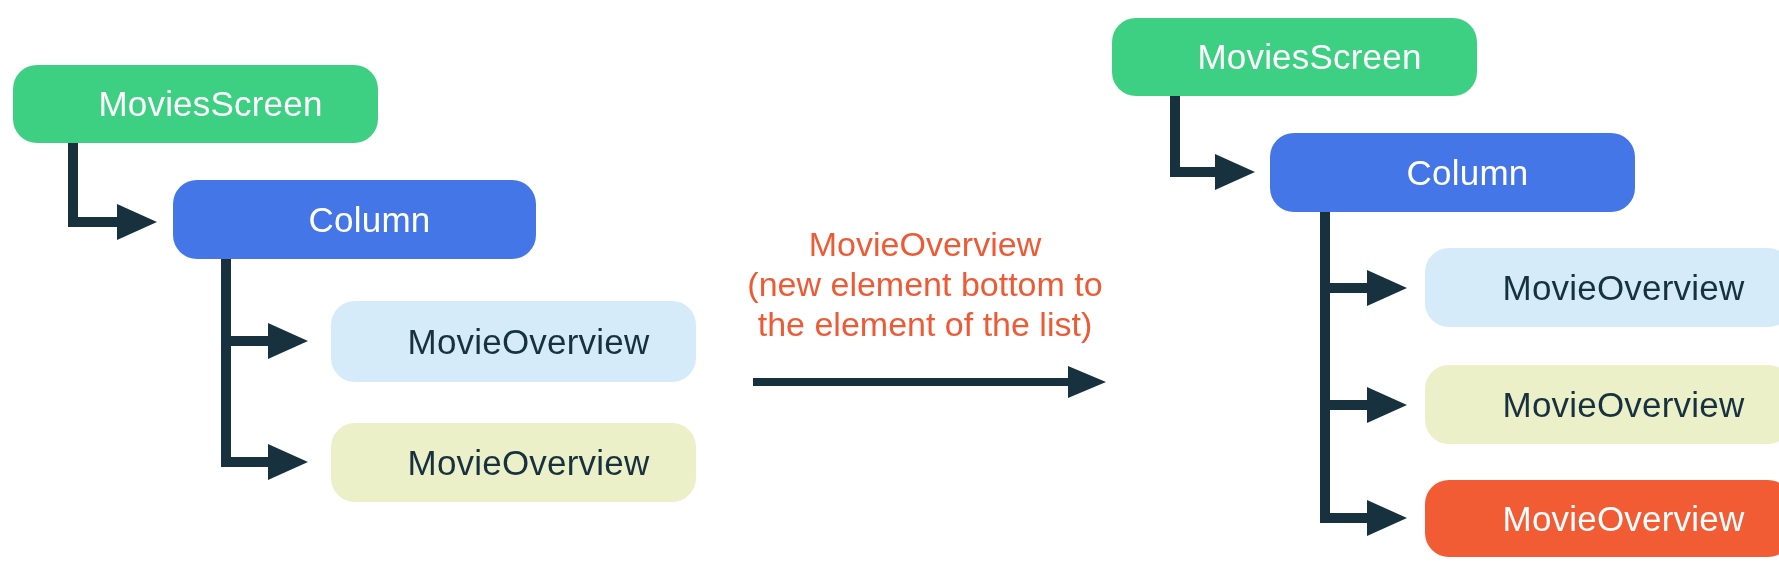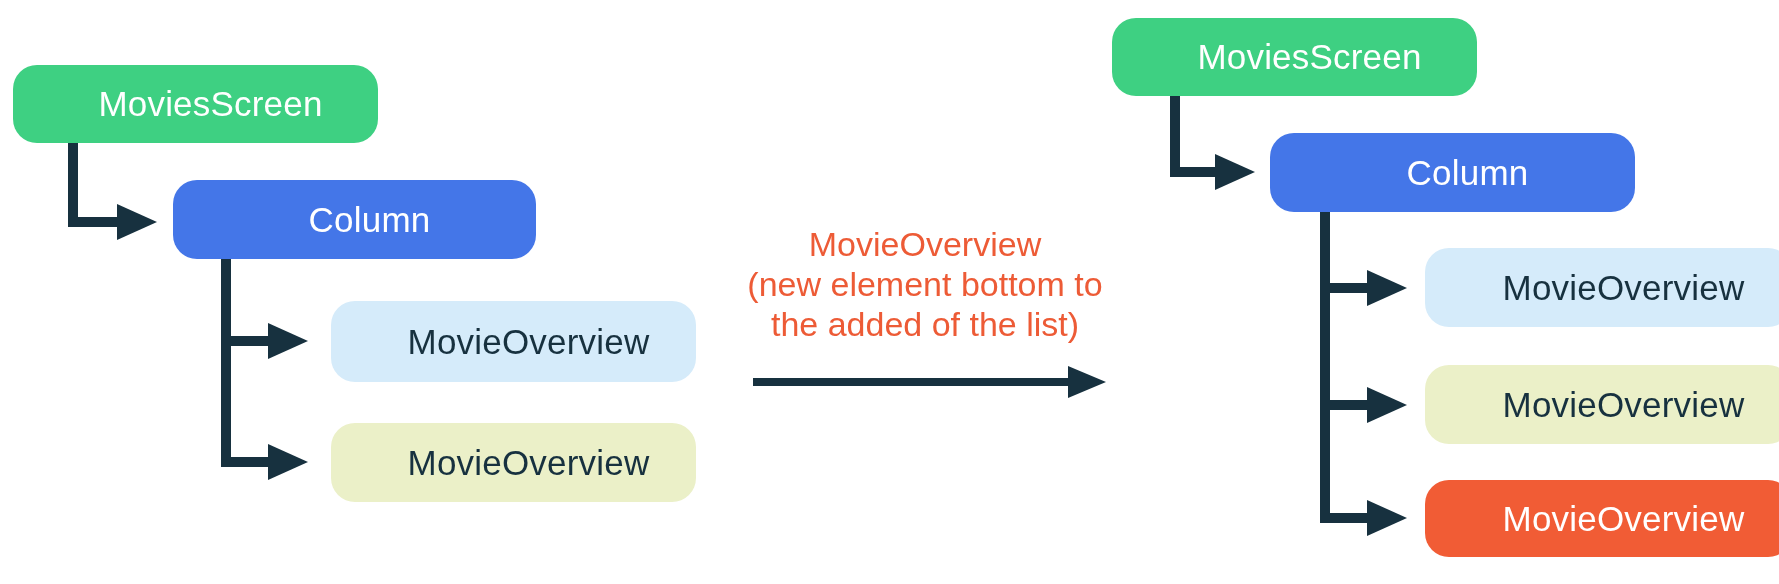--- a/index.html
+++ b/index.html
@@ -66,21 +66,21 @@
 
     <div class="hline" style="left:221px;top:457px;width:47px;height:10px;"></div>
     <div class="tri" style="left:268px;top:444px;"></div>
 
     <div class="node text-dark" style="left: 331px; top: 423px; width: 335px; height: 79px; background: rgb(235, 240, 200);">MovieOverview</div>
   </div>
 
   <div class="caption" style="color: rgb(237, 91, 54);">
     <div>MovieOverview</div>
     <div>(new element bottom to</div>
-    <div>the added of the list)</div>
+    <div>the element of the list)</div>
   </div>
   <div class="big-arrow-line"></div>
   <div class="big-arrow-tri"></div>
 
   <div>
 
     <div class="node text-light" style="left: 1112px; top: 18px; width: 335px; height: 78px; background: rgb(62, 208, 130);">MoviesScreen</div>
 
     <div class="vline" style="left:1170px;top:96px;width:10px;height:81px;"></div>
     <div class="hline" style="left:1170px;top:167px;width:45px;height:10px;"></div>

